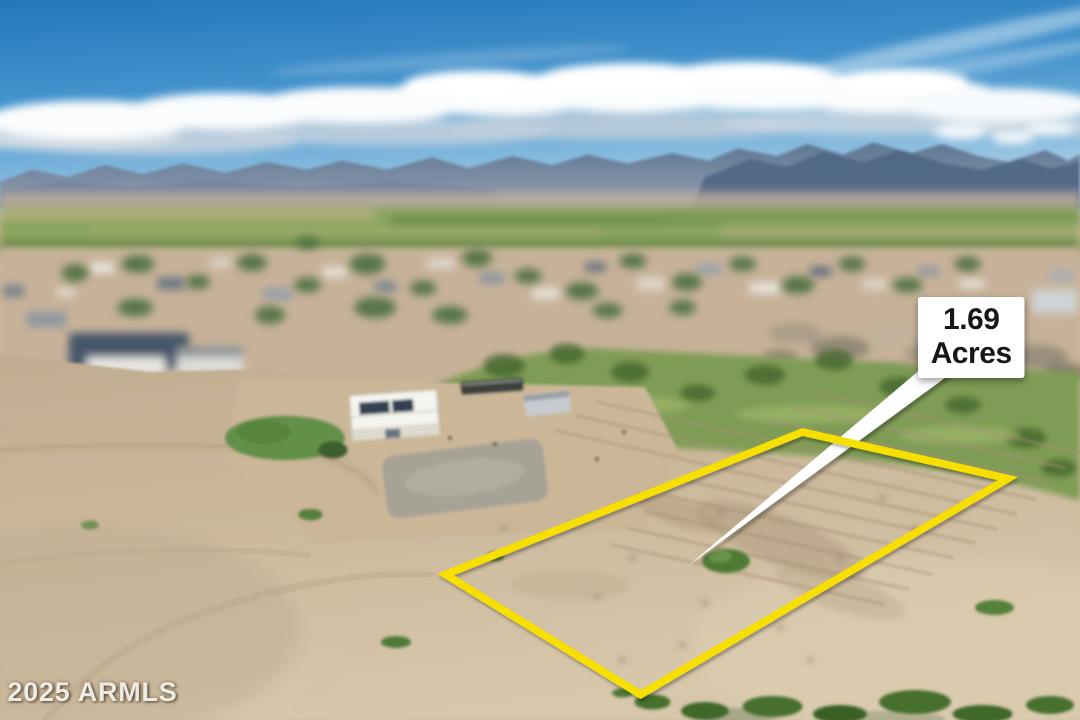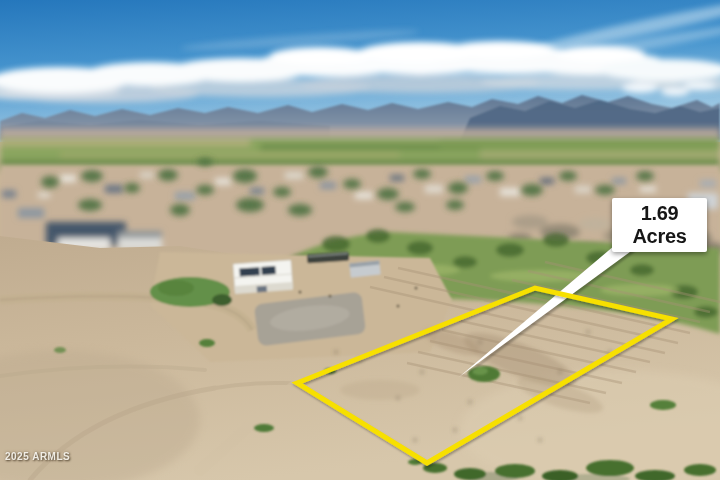--- a/index.html
+++ b/index.html
@@ -2,30 +2,30 @@
 <html><head>
 <meta charset="utf-8">
 <style>
   html,body{margin:0;padding:0;background:#222;}
   #stage{
     position:relative;width:720px;height:480px;overflow:hidden;
     font-family:"Liberation Sans",sans-serif;background:#C9B697;
   }
   #scene{position:absolute;left:0;top:0;}
   .acreage-label{
-    position:absolute;left:612px;top:198px;width:95px;height:54px;
+    position:absolute;left:612px;top:198px;width:71px;height:54px;
     background:#FFFFFF;border-radius:2px;
     box-shadow:0 2px 5px rgba(0,0,0,.40);
     display:flex;flex-direction:column;align-items:center;justify-content:center;
     color:#161616;font-weight:bold;font-size:20px;line-height:23px;
     letter-spacing:-0.3px;text-align:center;
   }
   .watermark{
     position:absolute;left:5px;top:451px;
-    font-size:10px;font-weight:bold;letter-spacing:.5px;
+    font-size:18px;font-weight:bold;letter-spacing:.5px;
     color:rgba(248,246,240,.92);
     text-shadow:1px 1px 2px rgba(80,65,45,.95), 0 0 3px rgba(110,95,70,.6);
   }
 </style>
 </head>
 <body>
 
 <div id="stage">
 <svg id="scene" width="720" height="480" viewBox="0 0 720 480">
   <defs>

